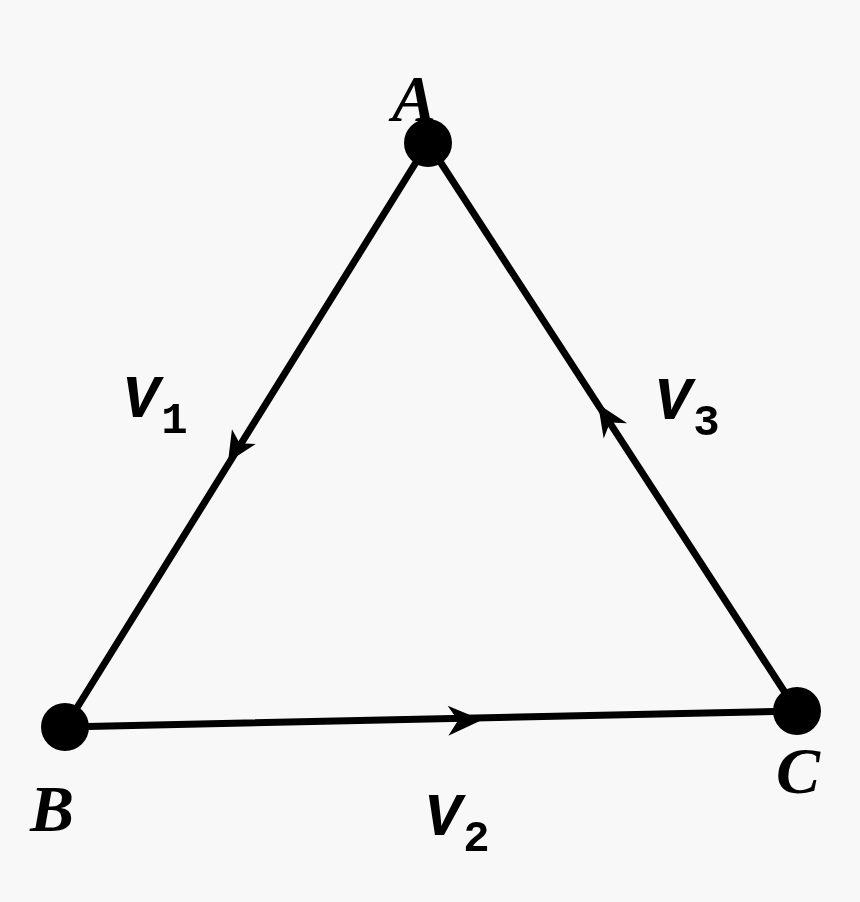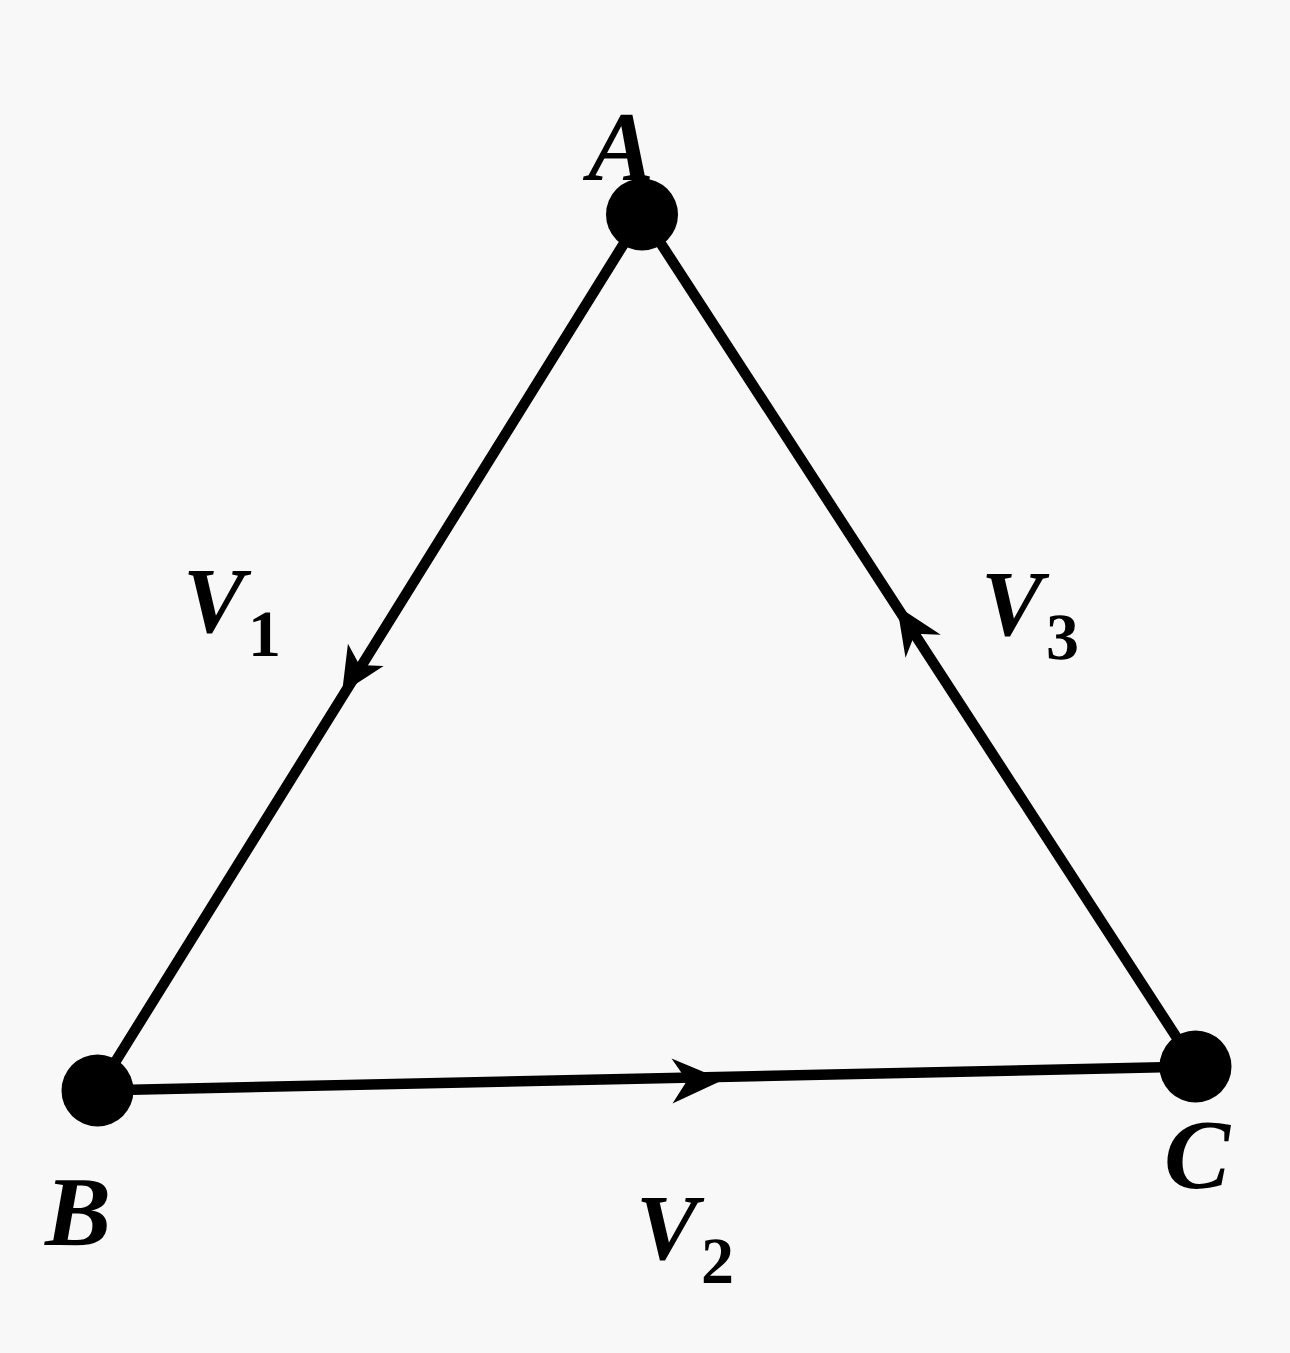--- a/index.html
+++ b/index.html
@@ -26,20 +26,21 @@
       font-weight: bold;
       color: #000;
       line-height: 1;
       white-space: nowrap;
     }
     .node-label {
       font-size: 66px;
     }
     .vec-label {
       font-size: 62px;
+      font-family: Liberation Mono, monospace;
     }
     .vec-label .sub {
       font-style: normal;
       font-weight: bold;
       font-size: 44px;
       position: relative;
       top: 16px;
       margin-left: 2px;
     }
   </style>

